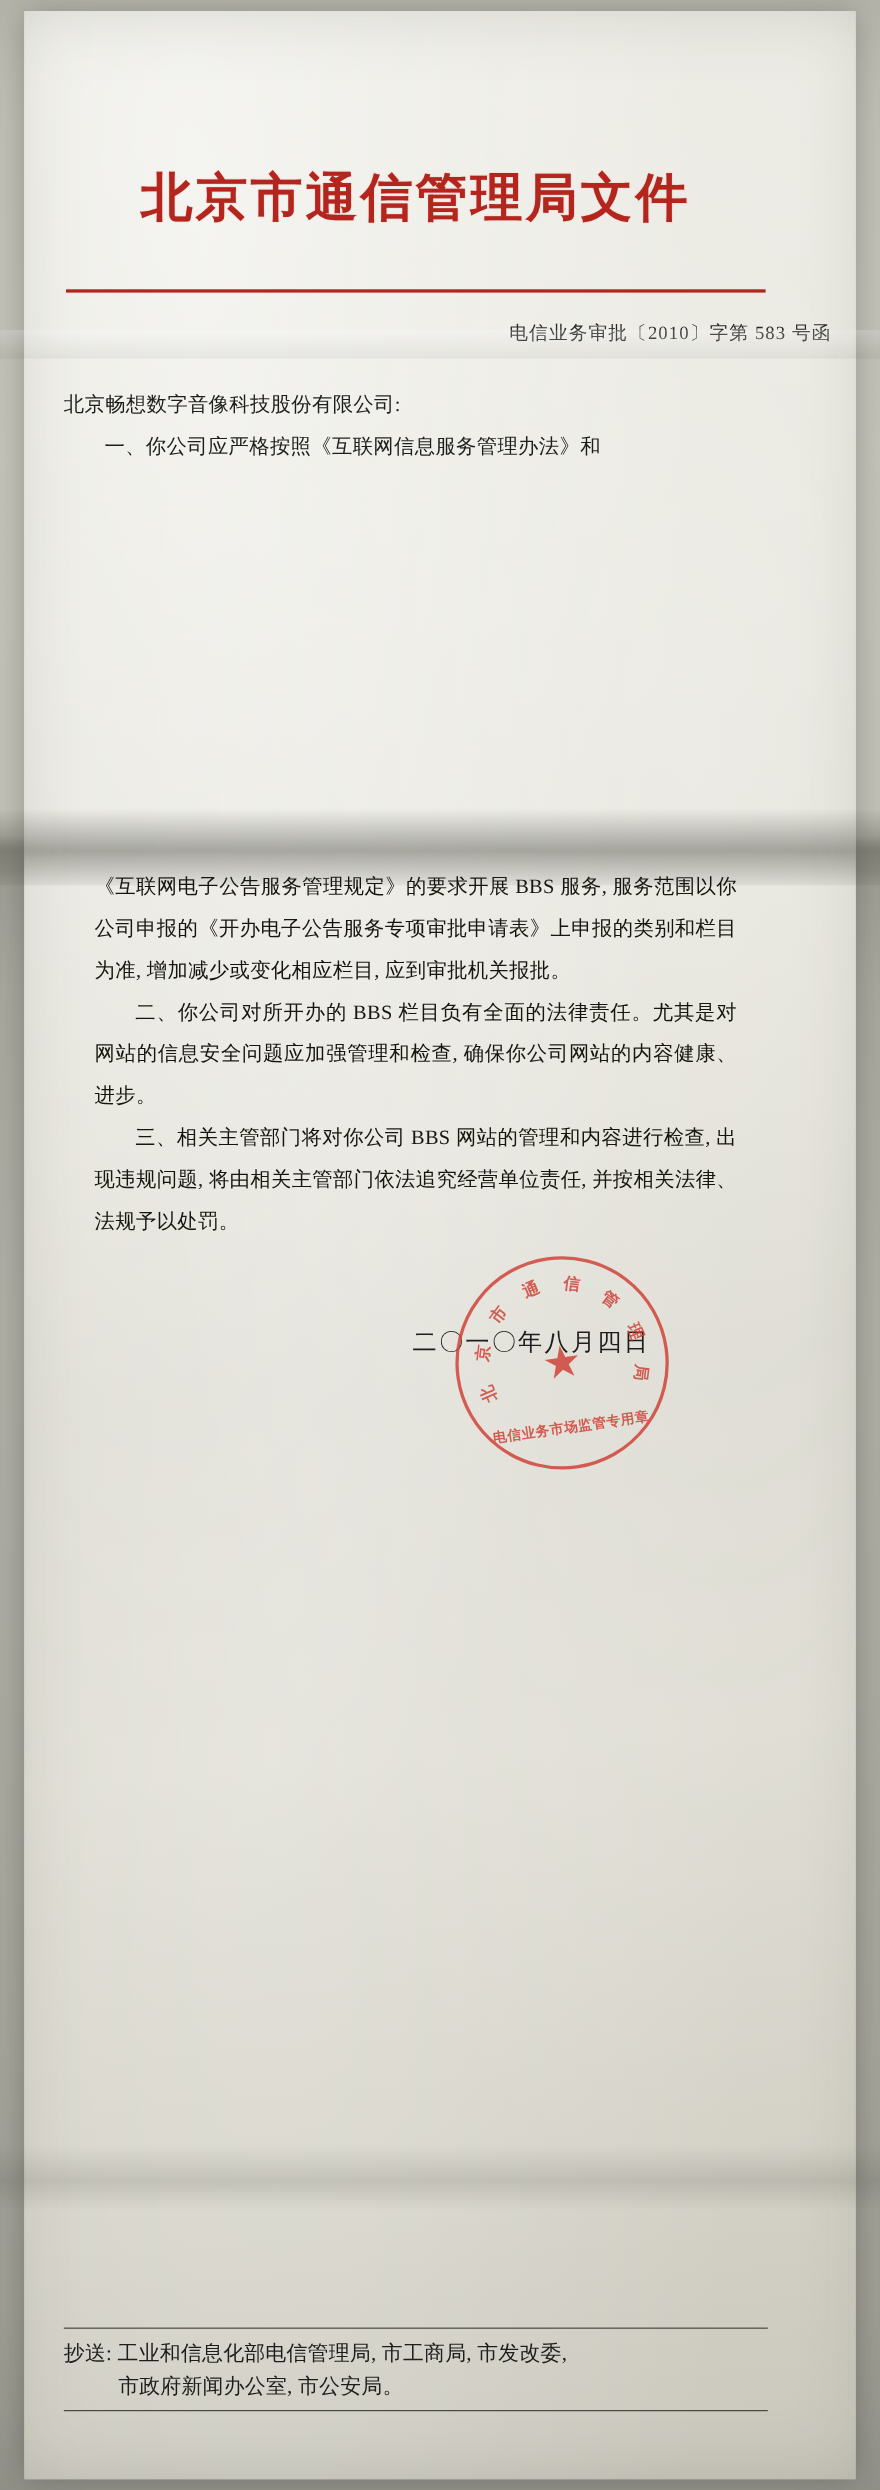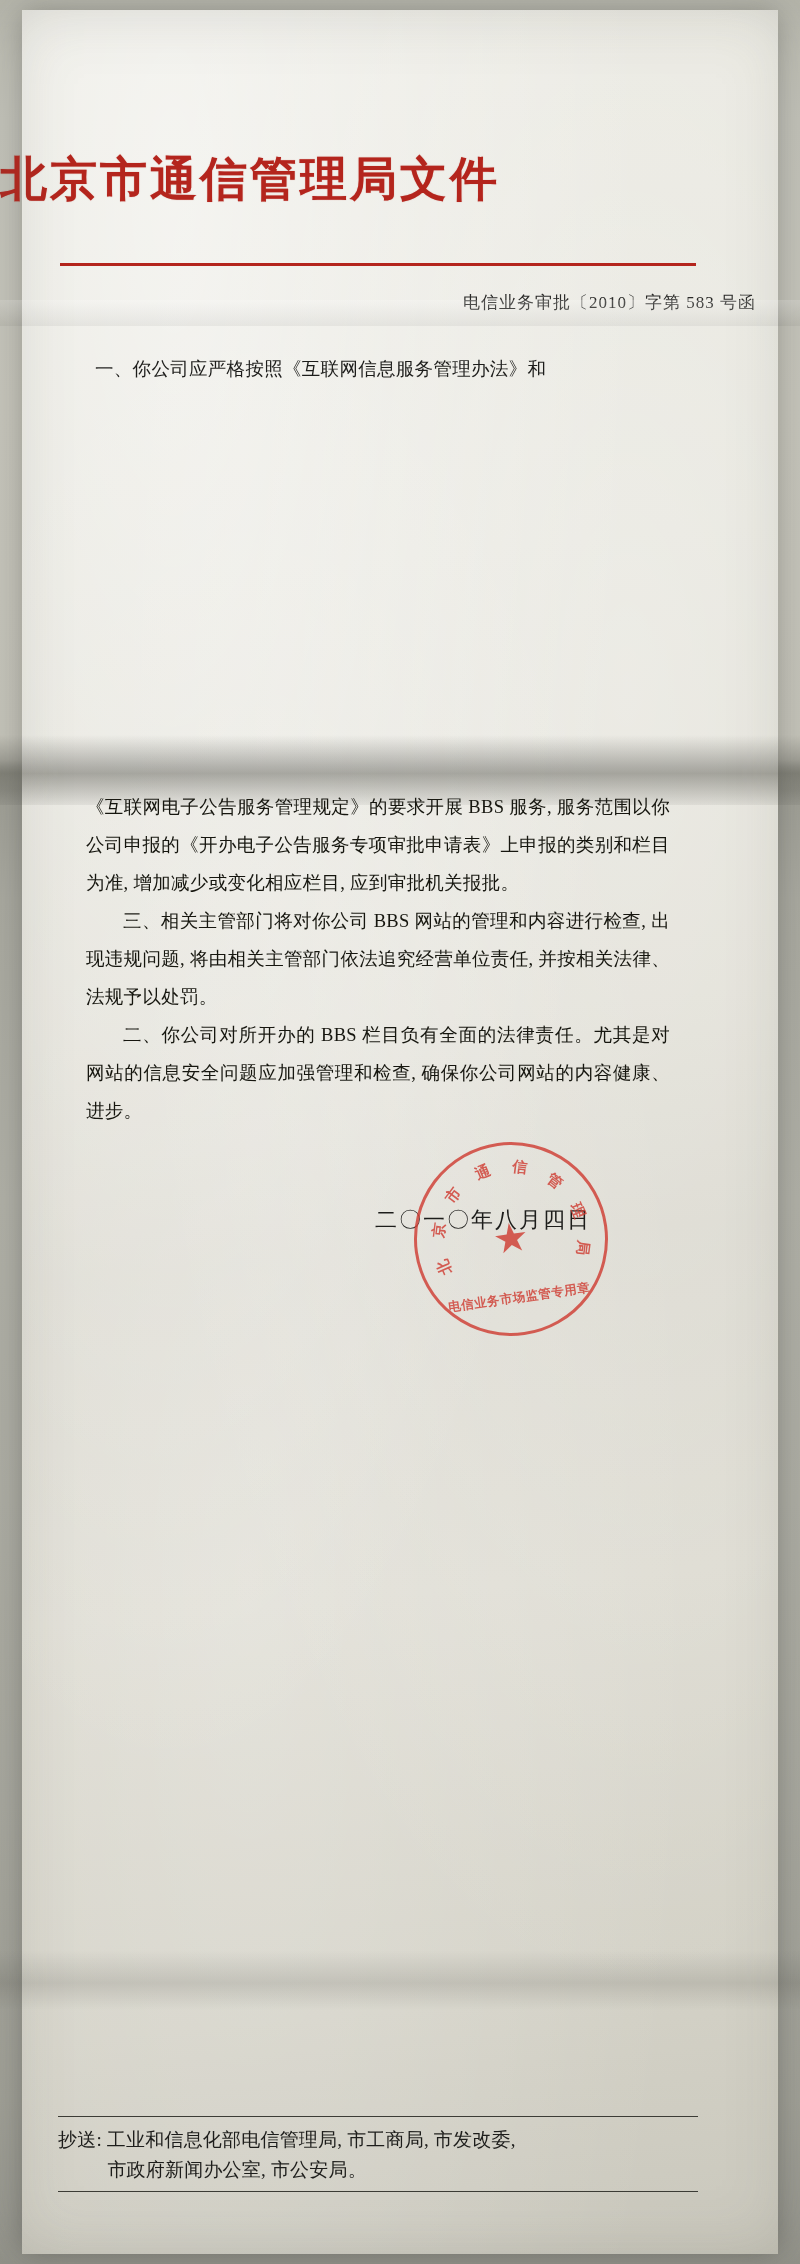--- a/index.html
+++ b/index.html
@@ -57,20 +57,21 @@
 
   .content {
     position: absolute;
     left: 0; top: 0;
     width: 756px;
     height: 2244px;
   }
 
   
   .doc-title {
+    text-align: center;
     color: #b4251d;
     font-family: "DejaVu Serif", serif;
     font-weight: bold;
     font-size: 47px;
     letter-spacing: 3px;
     margin-top: 148px;
     text-shadow: 0 0 1px rgba(180,37,29,0.5);
   }
   .doc-number {
     text-align: right;
@@ -231,27 +232,28 @@
   <div class="sheet"></div>
 
   <div class="content">
 
     <div class="doc-title">北京市通信管理局文件</div>
     <div class="doc-number">电信业务审批〔2010〕字第 583 号函</div>
     <div class="red-rule"></div>
 
 
     <div class="body">
+      <p>北京畅想数字音像科技股份有限公司:</p>
       <p class="indent">一、你公司应严格按照《互联网信息服务管理办法》和</p>
     </div>
 
     <div class="body2">
       <p>《互联网电子公告服务管理规定》的要求开展 BBS 服务, 服务范围以你公司申报的《开办电子公告服务专项审批申请表》上申报的类别和栏目为准, 增加减少或变化相应栏目, 应到审批机关报批。</p>
+      <p class="indent">二、你公司对所开办的 BBS 栏目负有全面的法律责任。尤其是对网站的信息安全问题应加强管理和检查, 确保你公司网站的内容健康、进步。</p>
       <p class="indent">三、相关主管部门将对你公司 BBS 网站的管理和内容进行检查, 出现违规问题, 将由相关主管部门依法追究经营单位责任, 并按相关法律、法规予以处罚。</p>
-      <p class="indent">二、你公司对所开办的 BBS 栏目负有全面的法律责任。尤其是对网站的信息安全问题应加强管理和检查, 确保你公司网站的内容健康、进步。</p>
     </div>
 
     <div class="sign-wrap">
       <div class="sign-date">二〇一〇年八月四日</div>
       <div class="seal">
         <div class="ring-text">
             <span style="transform: rotate(-195deg) translate(72px) rotate(90deg) translate(-50%, -50%);">北</span>
             <span style="transform: rotate(-165deg) translate(72px) rotate(90deg) translate(-50%, -50%);">京</span>
             <span style="transform: rotate(-135deg) translate(72px) rotate(90deg) translate(-50%, -50%);">市</span>
             <span style="transform: rotate(-105deg) translate(72px) rotate(90deg) translate(-50%, -50%);">通</span>

